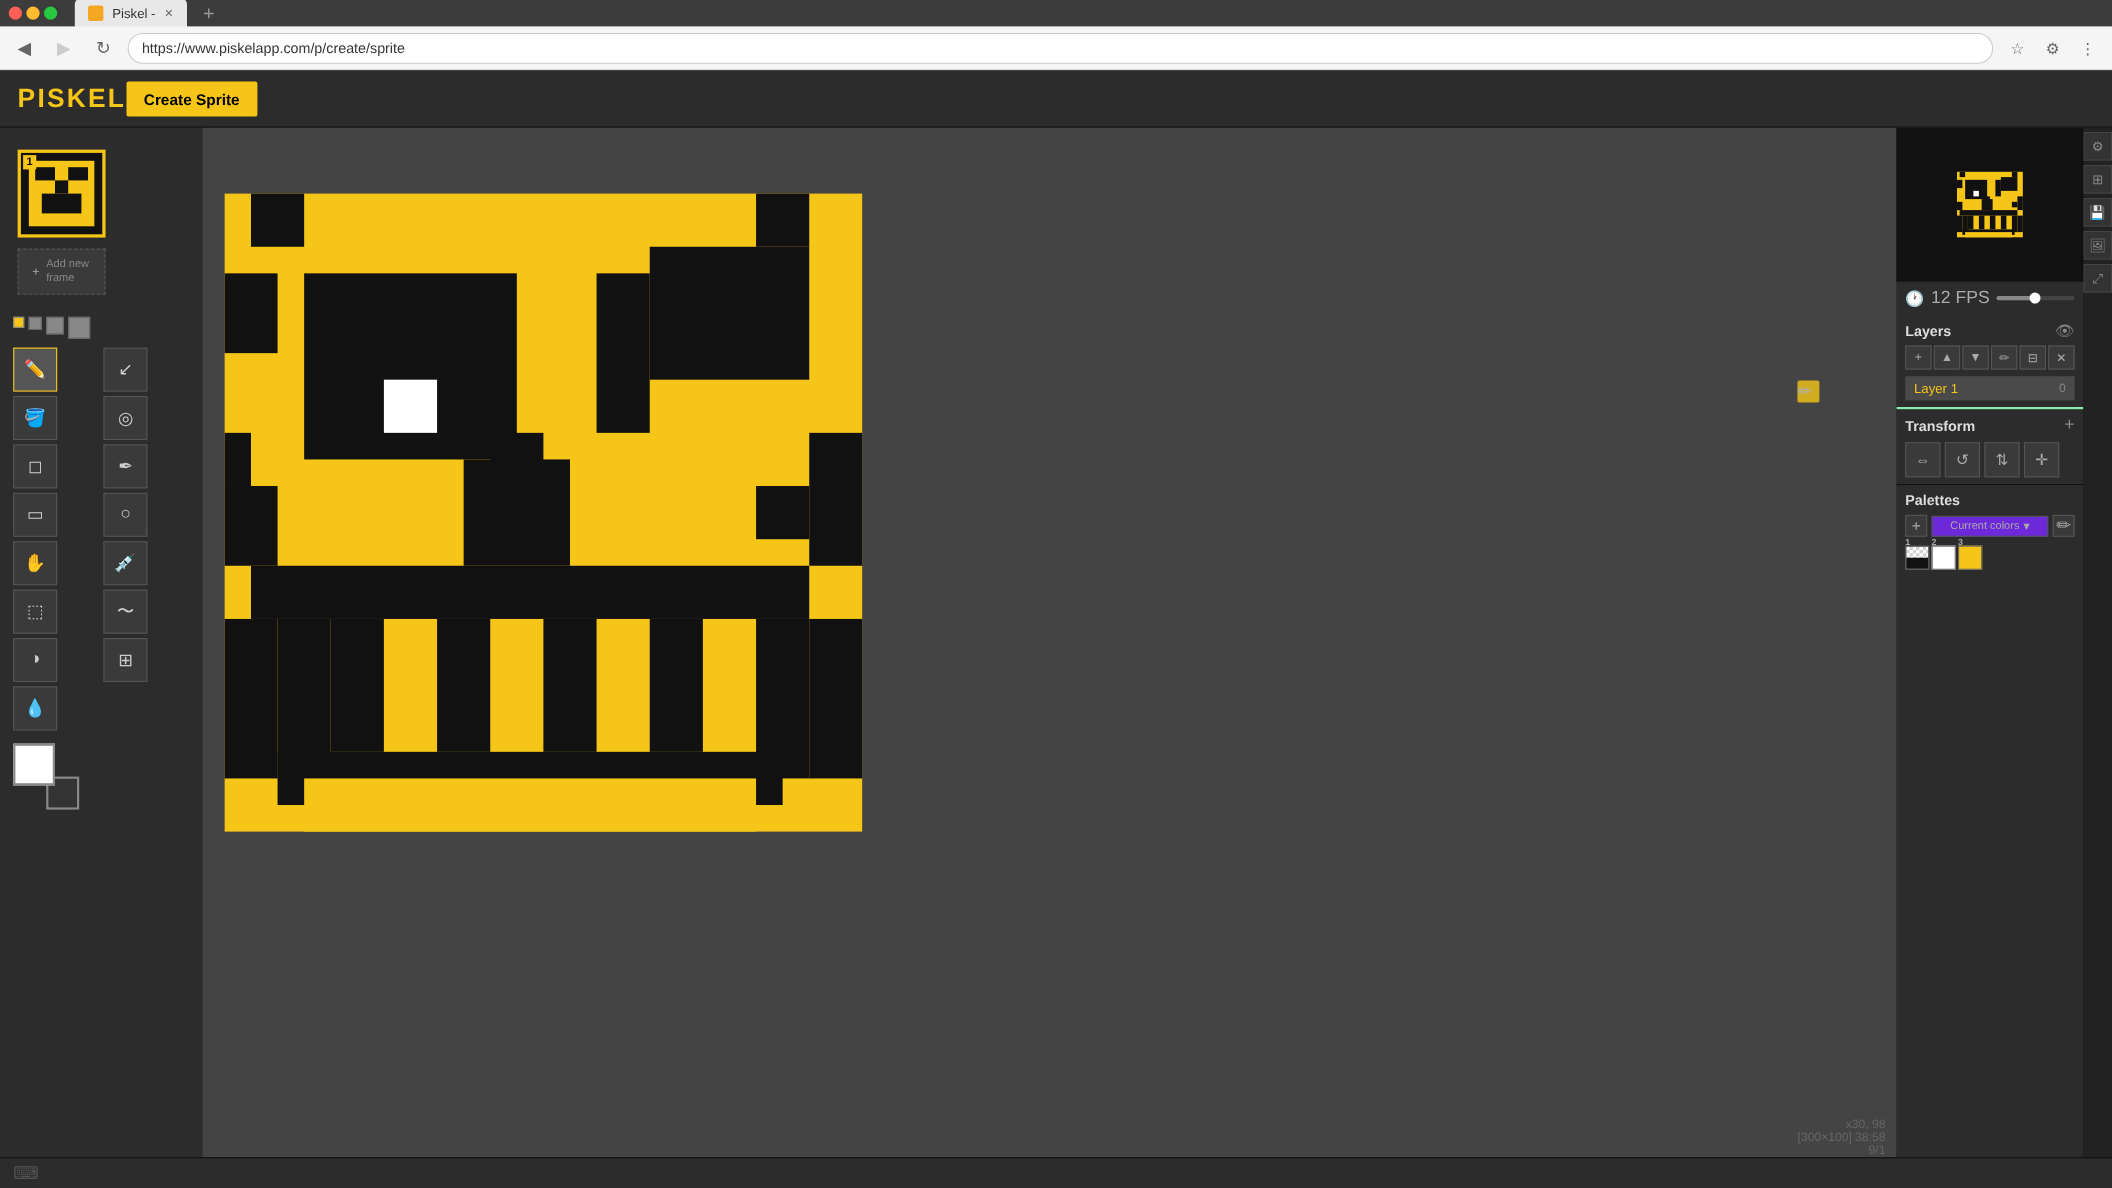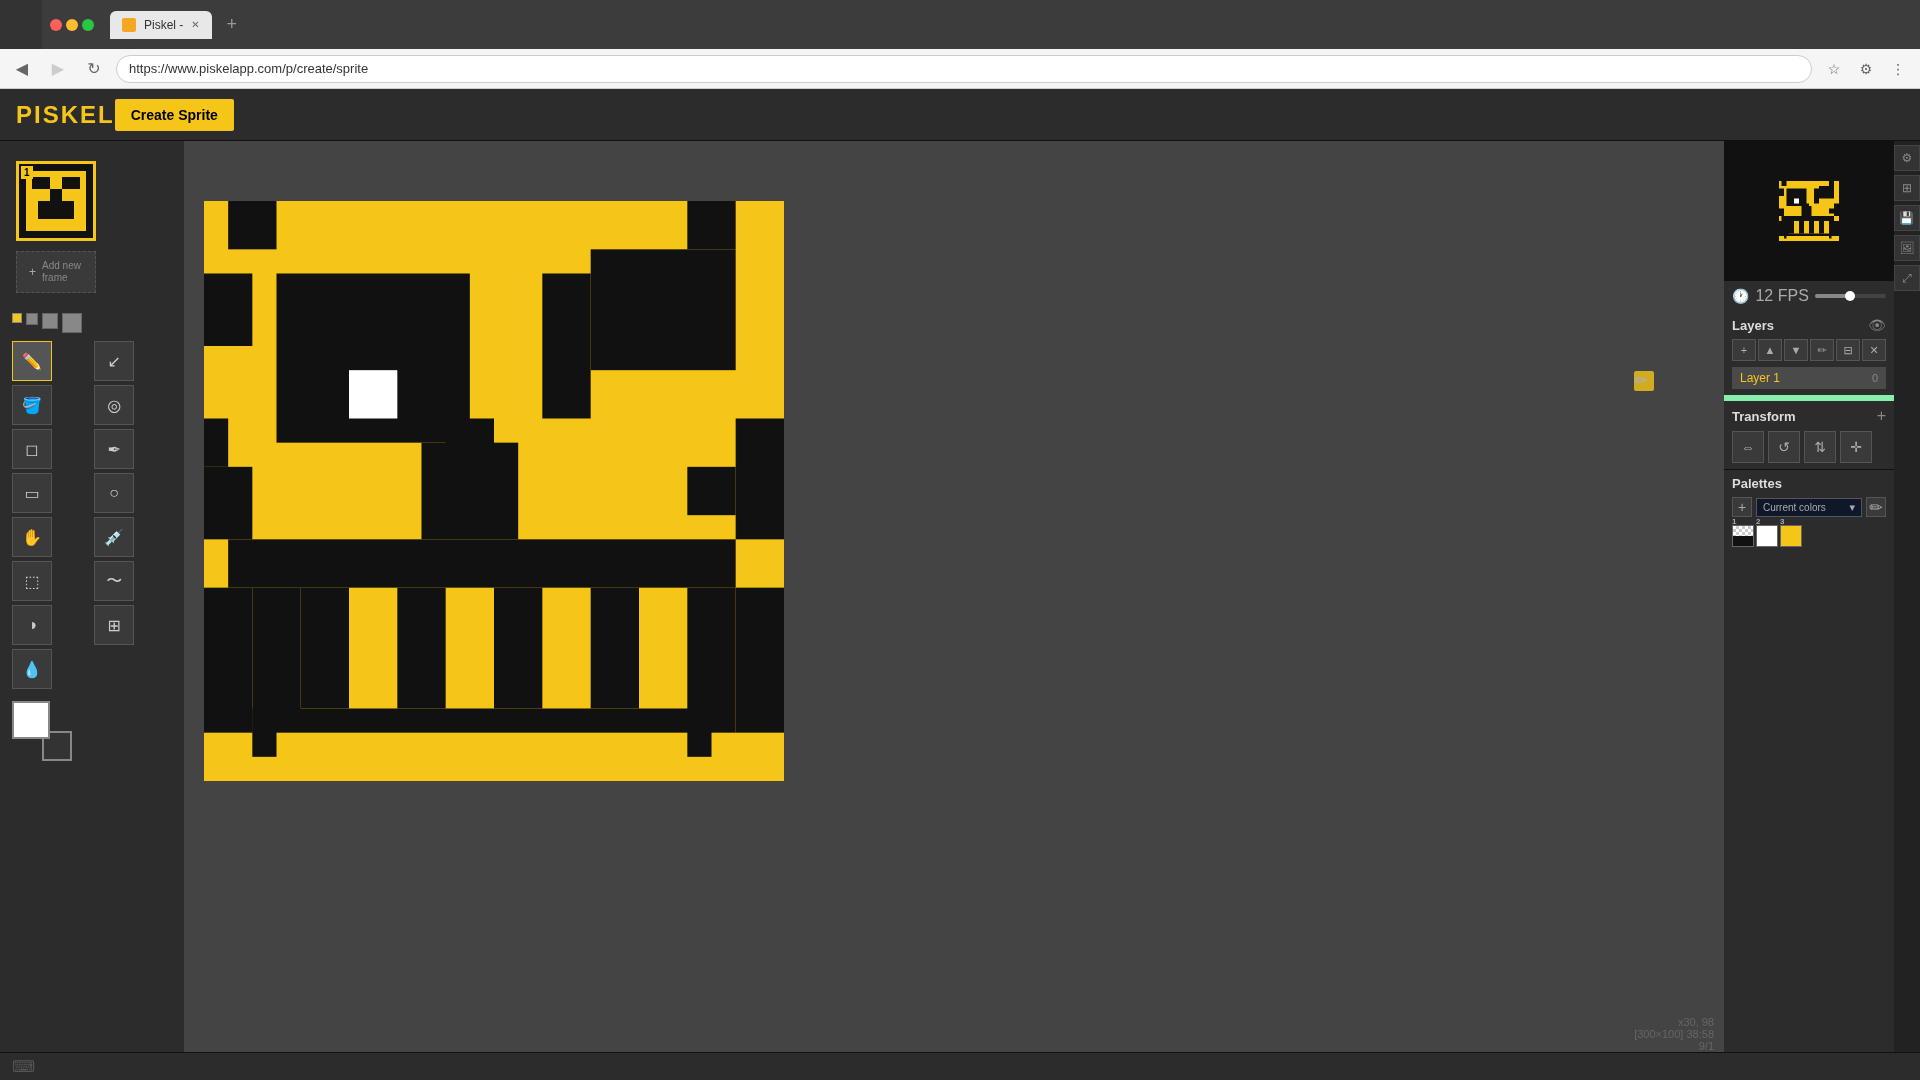--- a/index.html
+++ b/index.html
@@ -1,20 +1,20 @@
 <!DOCTYPE html>
 <html><head>
   <meta charset="utf-8">
   <style>
     * { margin: 0; padding: 0; box-sizing: border-box; }
     body { font-family: Arial, sans-serif; background: #2a2a2a; color: #ccc; overflow: hidden; width: 1920px; height: 1080px; }
 
     
     .browser { width: 1920px; height: 1080px; background: #333; display: flex; flex-direction: column; }
-    .browser-titlebar { background: #3c3c3c; height: 49px; display: flex; align-items: center; padding: 0 8px; gap: 8px; margin-left: 42px; }
+    .browser-titlebar { background: #3c3c3c; height: 24px; display: flex; align-items: center; padding: 0 8px; gap: 8px; }
     .window-btn { width: 12px; height: 12px; border-radius: 50%; display: inline-block; }
     .win-close { background: #ff5f57; }
     .win-min { background: #febc2e; }
     .win-max { background: #28c840; }
     .browser-tab { background: #e8e8e8; border-radius: 6px 6px 0 0; padding: 4px 12px; display: flex; align-items: center; gap: 8px; font-size: 12px; color: #333; height: 28px; }
     .tab-favicon { width: 14px; height: 14px; background: #f5a623; border-radius: 2px; }
     .tab-close { color: #666; font-size: 10px; cursor: pointer; }
     .new-tab-btn { width: 24px; height: 24px; background: transparent; border: none; color: #999; font-size: 18px; cursor: pointer; display: flex; align-items: center; justify-content: center; }
 
     .browser-toolbar { background: #f5f5f5; height: 40px; display: flex; align-items: center; padding: 0 8px; gap: 8px; border-bottom: 1px solid #ccc; }
@@ -54,40 +54,40 @@
     .color-primary { width: 36px; height: 36px; background: white; border: 2px solid #888; cursor: pointer; z-index: 2; }
     .color-secondary { width: 30px; height: 30px; background: #333; border: 2px solid #888; cursor: pointer; position: absolute; bottom: -6px; right: -6px; }
 
     
     .right-panel { width: 195px; background: #2c2c2c; display: flex; flex-direction: column; }
 
     
     .preview-area { background: #111; height: 140px; display: flex; align-items: center; justify-content: center; position: relative; }
 
     
-    .layers-section { padding: 6px 8px; border-bottom: 6px solid #86efac; }
+    .layers-section { padding: 6px 8px; border-bottom: 2px solid #86efac; }
     .section-header { display: flex; align-items: center; justify-content: space-between; margin-bottom: 6px; }
     .section-title { color: #ddd; font-size: 13px; font-weight: bold; }
     .section-eye { color: #888; font-size: 14px; }
     .layers-toolbar { display: flex; gap: 2px; margin-bottom: 6px; }
     .layer-tool-btn { width: 24px; height: 22px; background: #3a3a3a; border: 1px solid #555; color: #aaa; font-size: 11px; display: flex; align-items: center; justify-content: center; cursor: pointer; }
     .layer-item { display: flex; align-items: center; justify-content: space-between; background: #4a4a4a; padding: 4px 8px; }
     .layer-name { color: #f5c518; font-size: 12px; }
     .layer-opacity { color: #888; font-size: 11px; }
 
     
     .transform-section { padding: 6px 8px; border-bottom: 1px solid #111; }
     .transform-tools { display: flex; gap: 4px; margin-top: 6px; }
     .transform-btn { width: 32px; height: 32px; background: #3a3a3a; border: 1px solid #555; color: #aaa; display: flex; align-items: center; justify-content: center; cursor: pointer; font-size: 14px; }
 
     
     .palettes-section { padding: 6px 8px; }
     .palette-selector { display: flex; align-items: center; gap: 4px; margin-bottom: 8px; }
     .palette-add-btn { width: 20px; height: 20px; background: #3a3a3a; border: 1px solid #555; color: #aaa; font-size: 14px; display: flex; align-items: center; justify-content: center; cursor: pointer; }
-    .palette-dropdown { flex: 1; background: #0f172a; border: 1px solid #555; color: #aaa; padding: 2px 6px; font-size: 11px; display: flex; align-items: center; justify-content: space-between; cursor: pointer; }
+    .palette-dropdown { flex: 1; background: #6d28d9; border: 1px solid #555; color: #aaa; padding: 2px 16px; font-size: 11px; display: flex; align-items: center; justify-content: space-between; cursor: pointer; }
     .palette-edit-btn { width: 20px; height: 20px; background: #3a3a3a; border: 1px solid #555; color: #aaa; display: flex; align-items: center; justify-content: center; cursor: pointer; }
     .palette-colors { display: flex; gap: 2px; align-items: center; }
     .palette-color-slot { position: relative; cursor: pointer; }
     .palette-color-num { position: absolute; top: -1px; left: 1px; font-size: 8px; color: #333; font-weight: bold; }
 
     
     .right-sidebar { width: 30px; background: #222; display: flex; flex-direction: column; align-items: center; padding-top: 4px; gap: 4px; }
     .sidebar-icon-btn { width: 26px; height: 26px; background: #333; border: 1px solid #444; color: #888; display: flex; align-items: center; justify-content: center; cursor: pointer; font-size: 12px; }
     .status-text { color: #666; font-size: 11px; }
 

